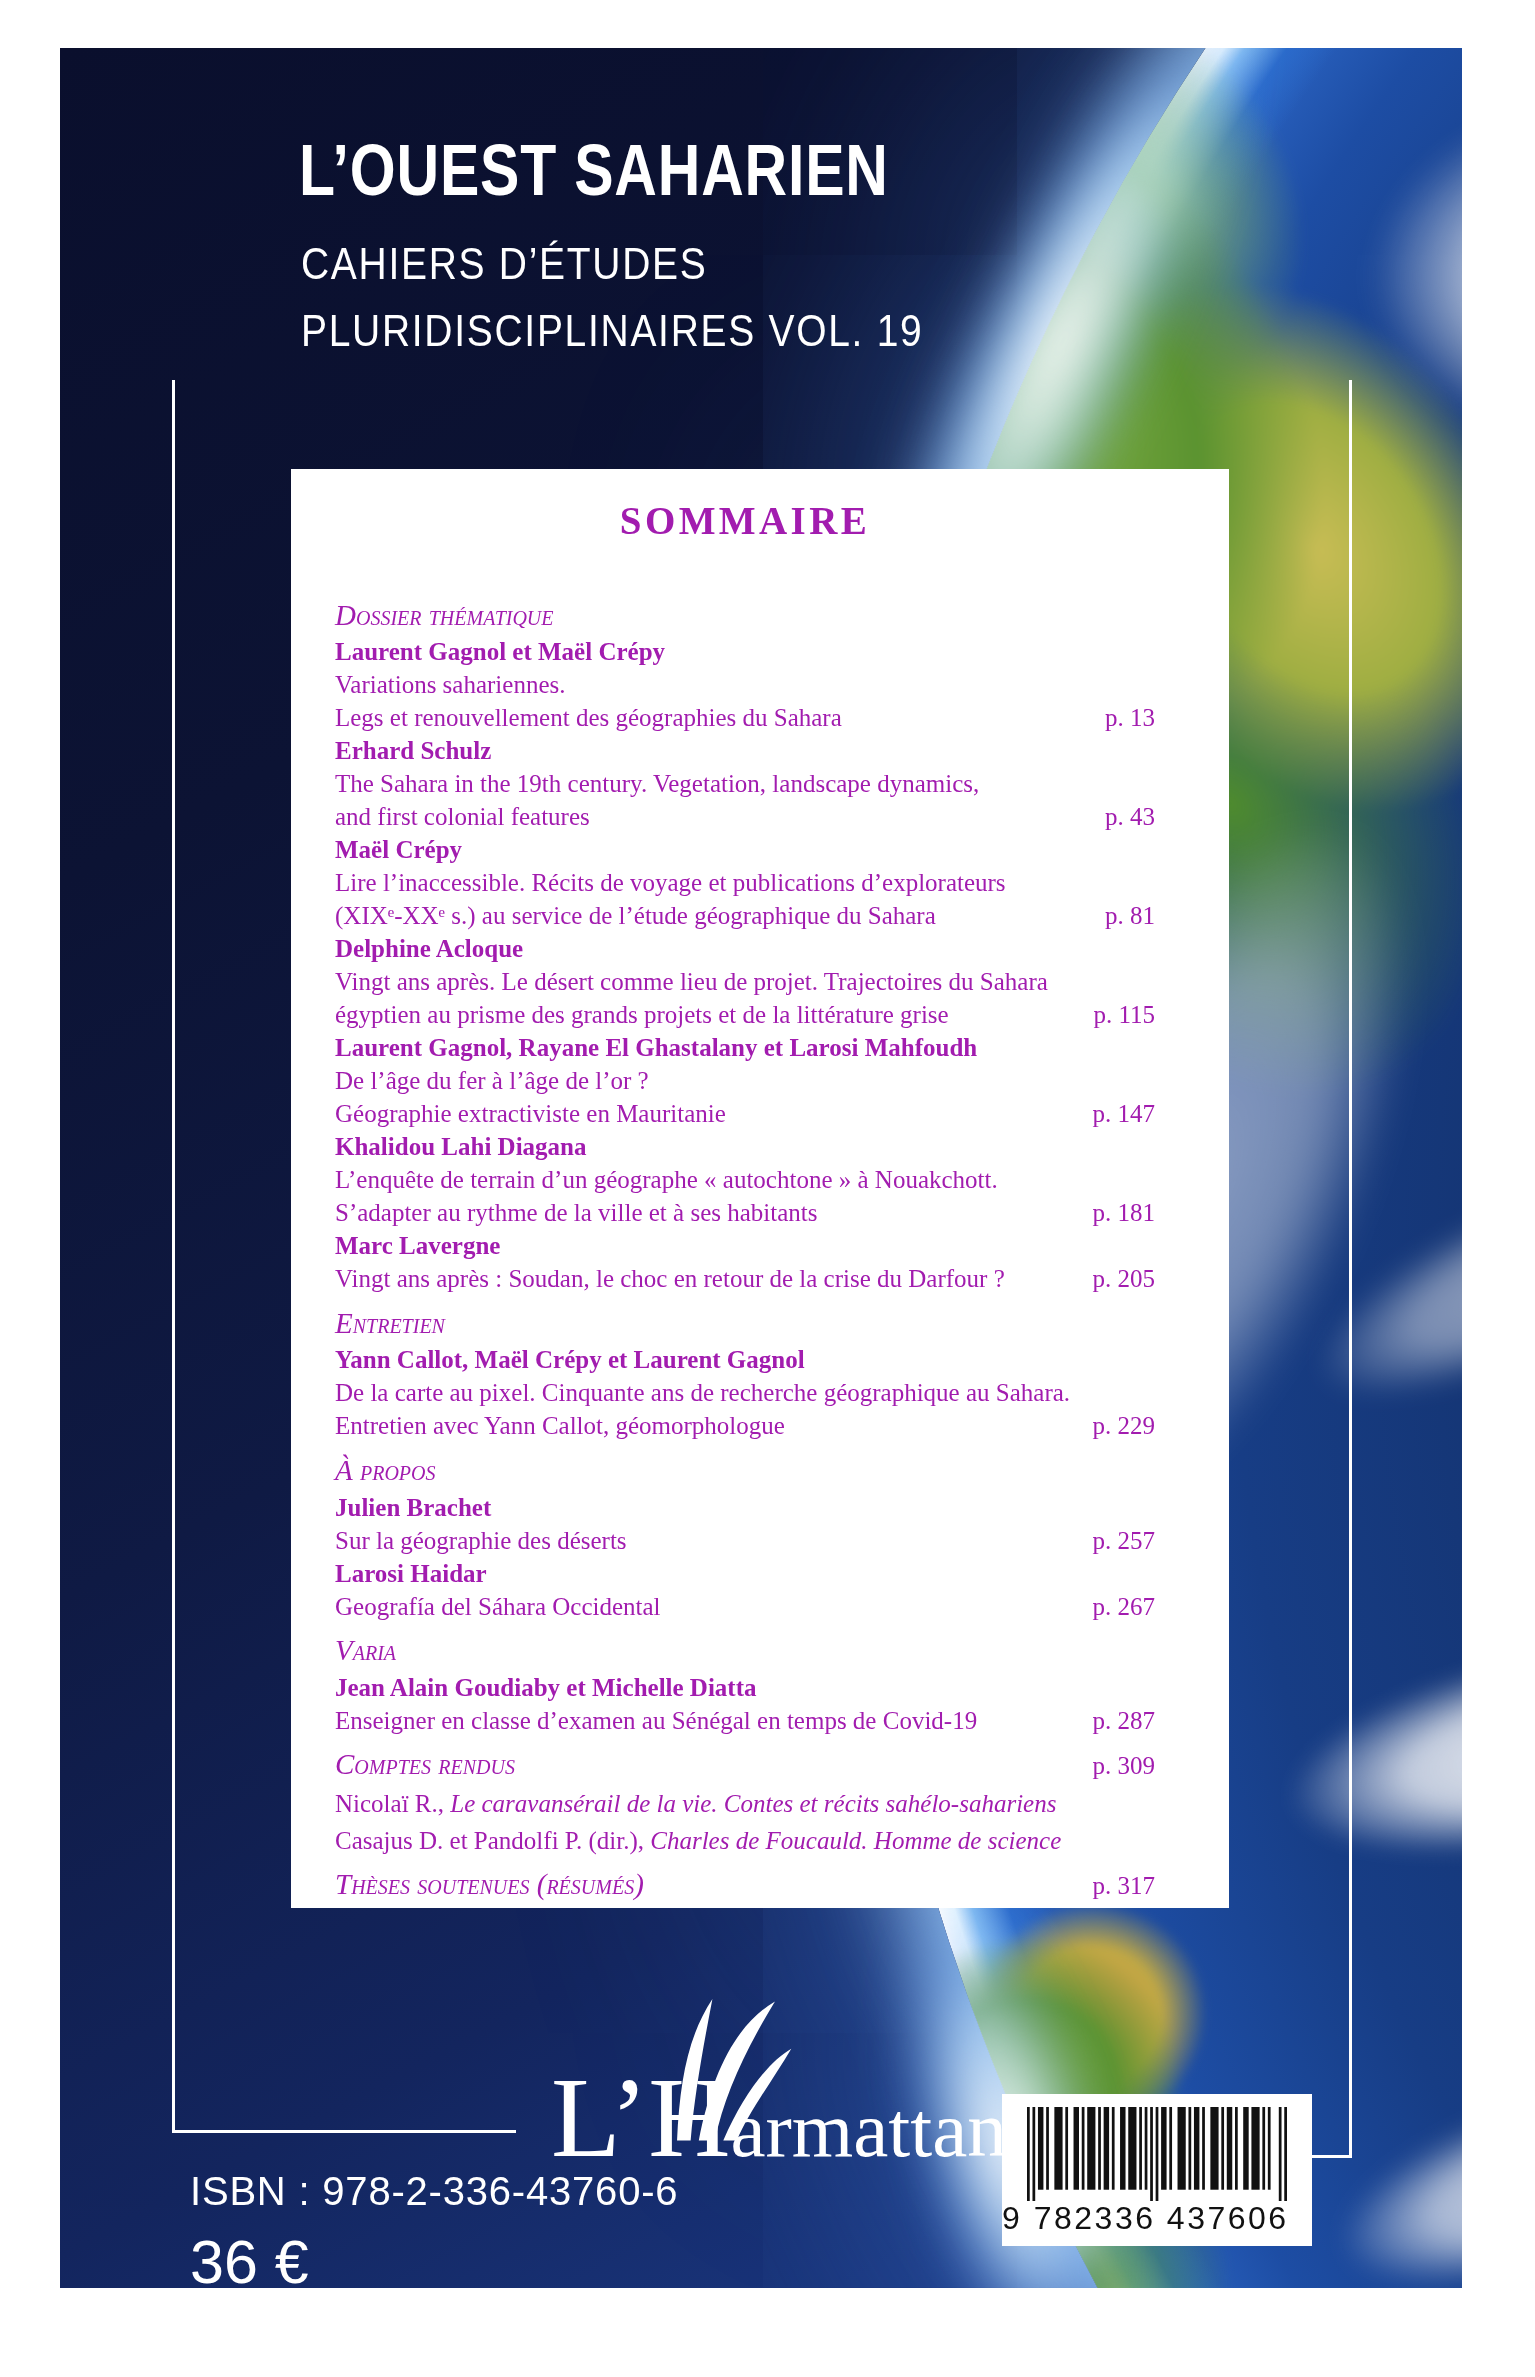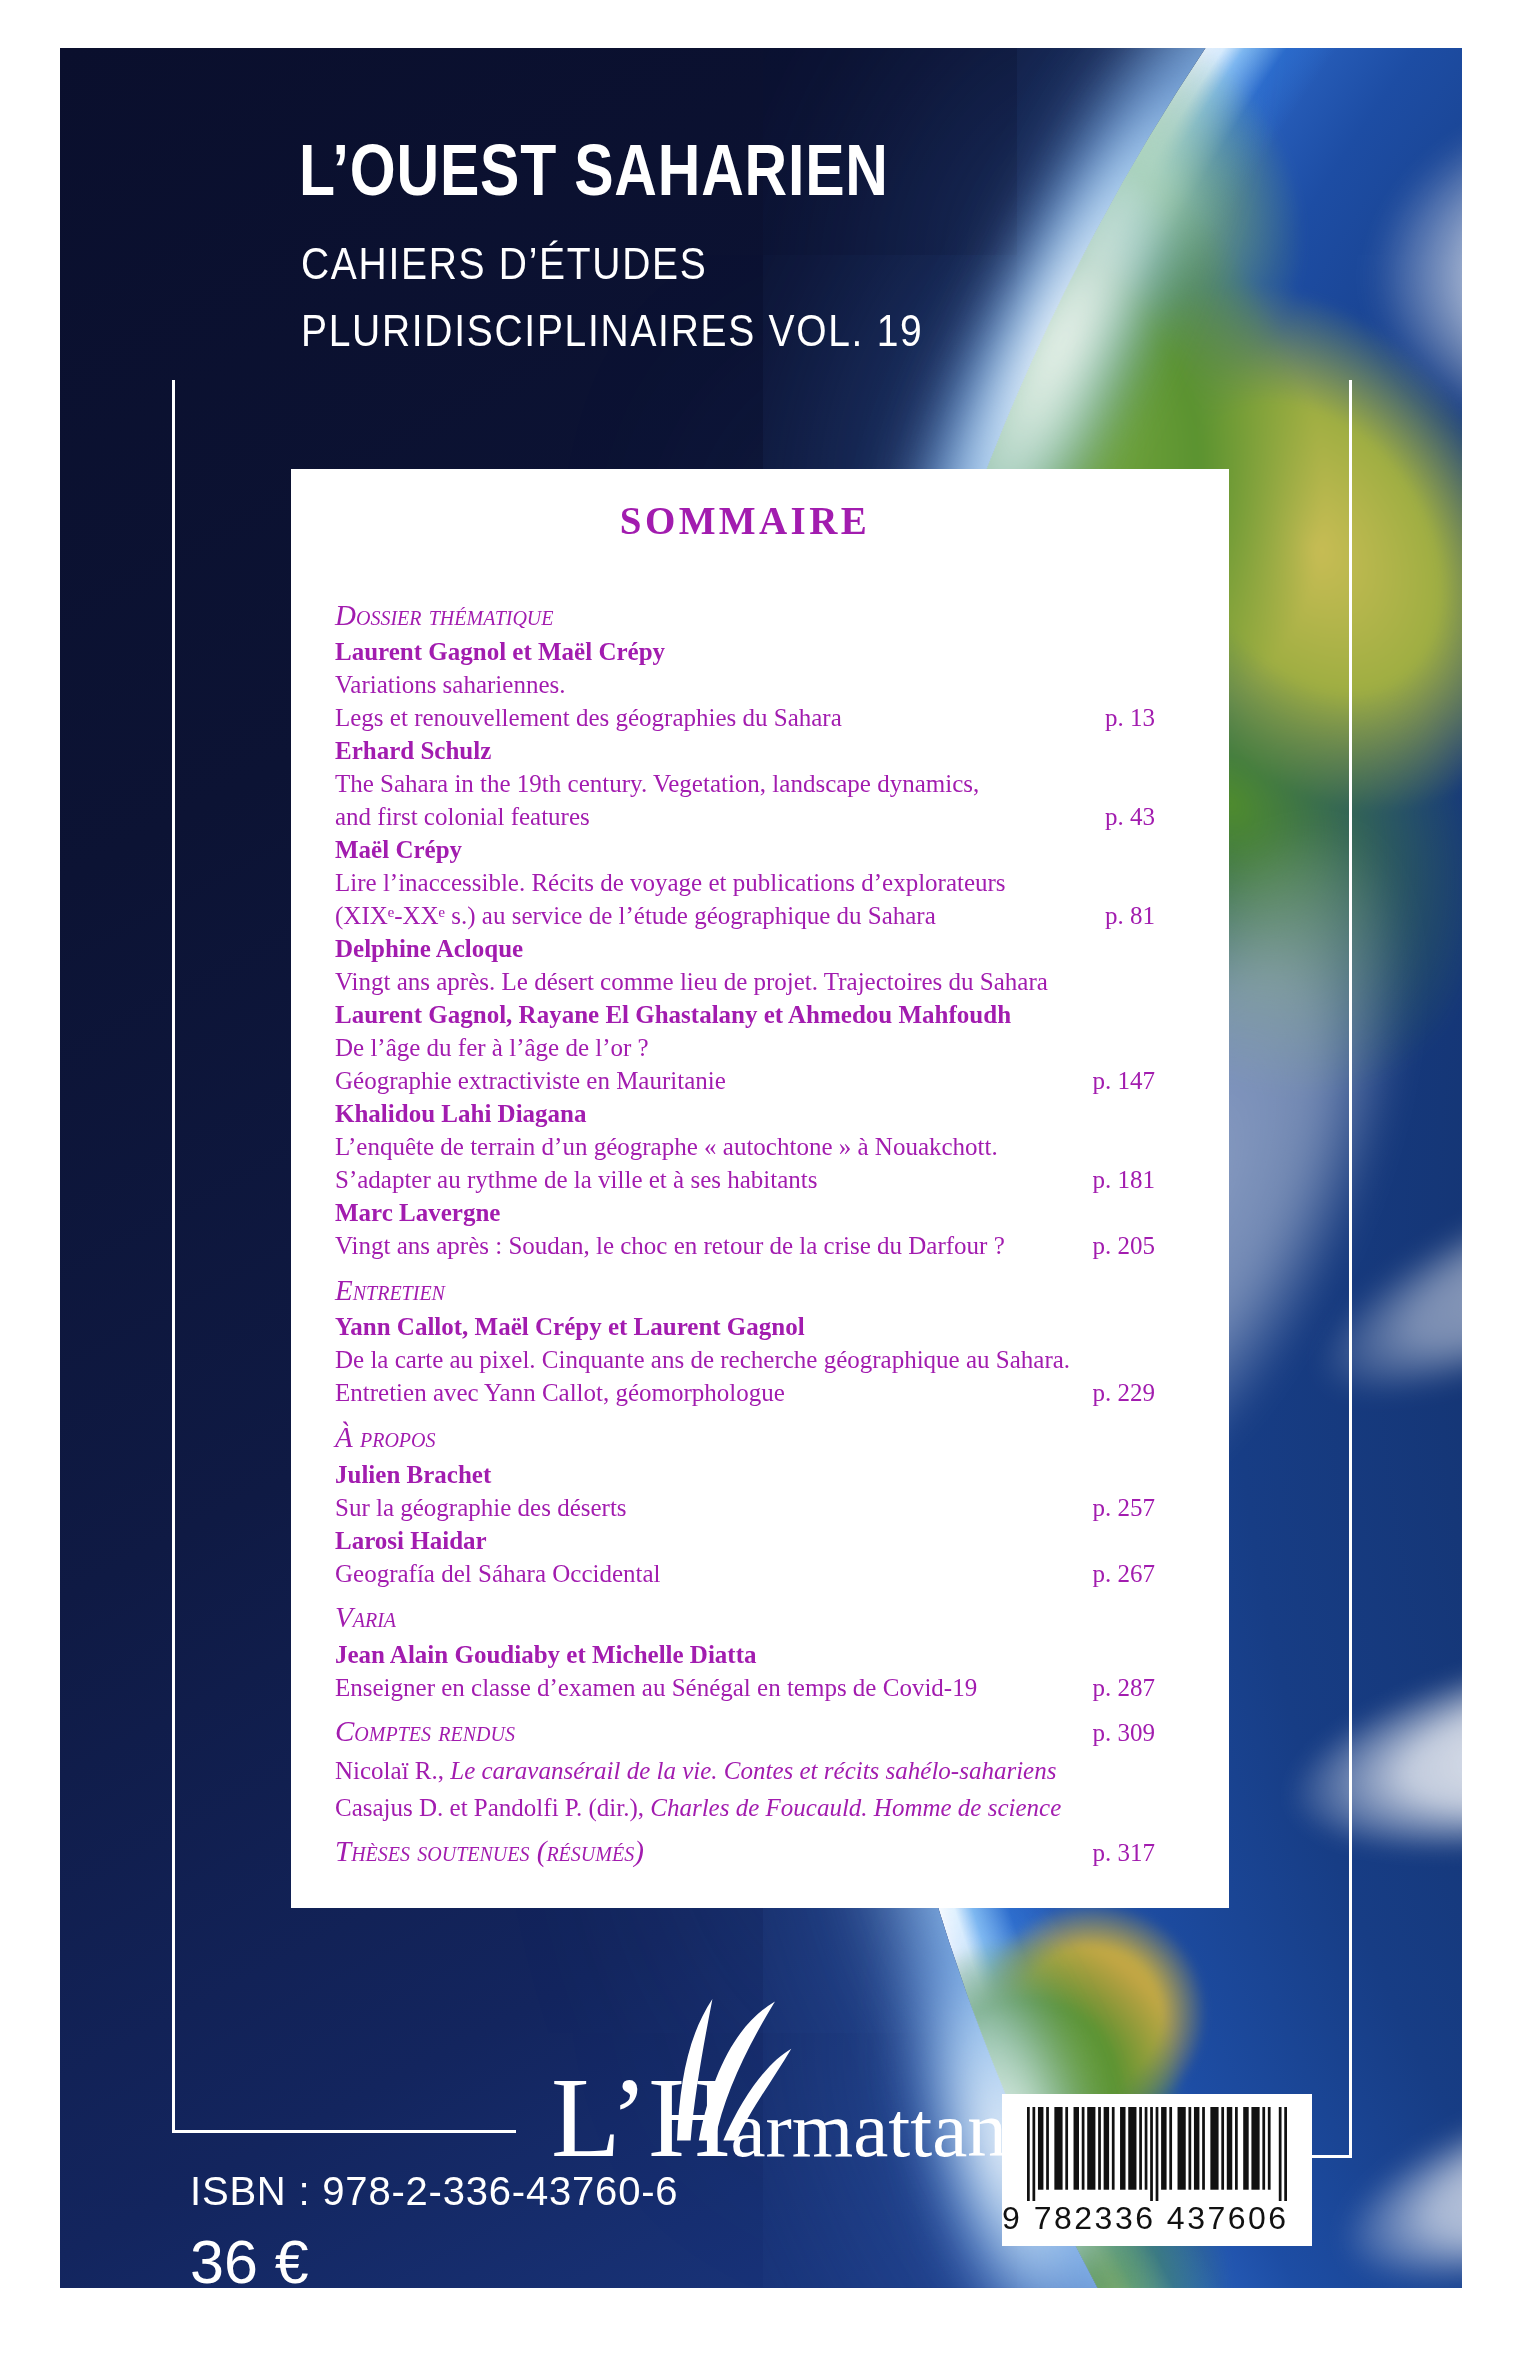--- a/index.html
+++ b/index.html
@@ -125,22 +125,26 @@
 
       <div class="auth">Maël Crépy</div>
       <div>Lire l’inaccessible. Récits de voyage et publications d’explorateurs</div>
       <div class="row">
         <span class="grow">(XIXᵉ-XXᵉ s.) au service de l’étude géographique du Sahara</span>
         <span class="pg">p. 81</span>
       </div>
 
       <div class="auth">Delphine Acloque</div>
       <div>Vingt ans après. Le désert comme lieu de projet. Trajectoires du Sahara</div>
-
-      <div class="auth">Laurent Gagnol, Rayane El Ghastalany et Ahmedou Mahfoudh</div>
+      <div class="row">
+        <span class="grow">égyptien au prisme des grands projets et de la littérature grise</span>
+        <span class="pg">p. 115</span>
+      </div>
+
+      <div class="auth">Laurent Gagnol, Rayane El Ghastalany et Larosi Mahfoudh</div>
       <div>De l’âge du fer à l’âge de l’or ?</div>
       <div class="row">
         <span class="grow">Géographie extractiviste en Mauritanie</span>
         <span class="pg">p. 147</span>
       </div>
 
       <div class="auth">Khalidou Lahi Diagana</div>
       <div>L’enquête de terrain d’un géographe « autochtone » à Nouakchott.</div>
       <div class="row">
         <span class="grow">S’adapter au rythme de la ville et à ses habitants</span>

